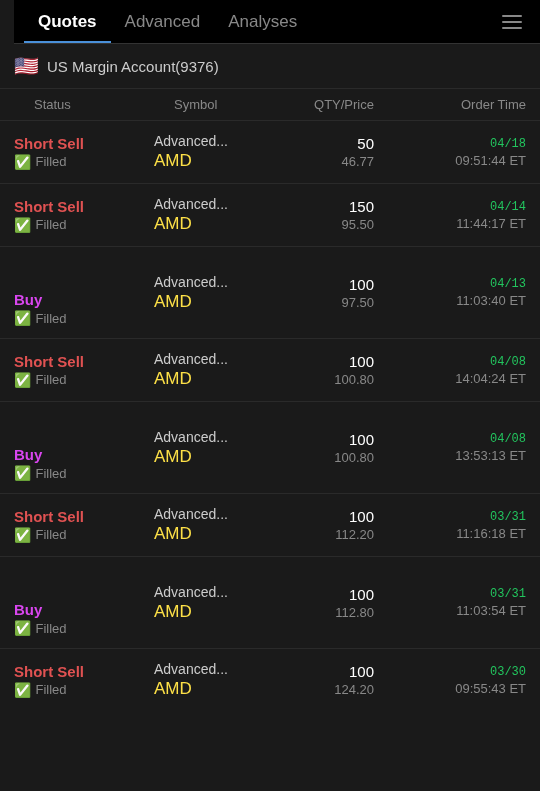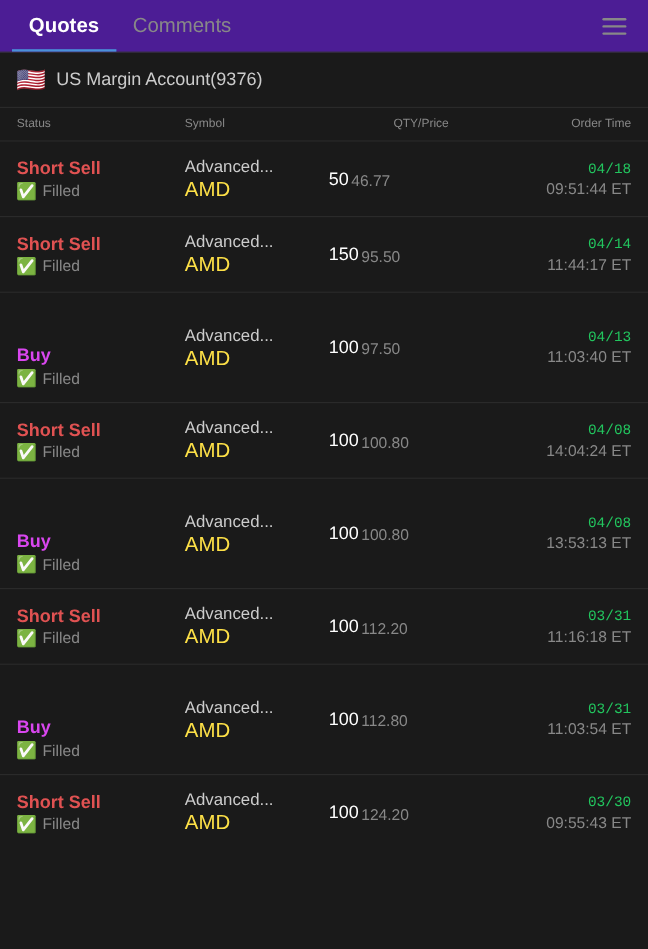--- a/index.html
+++ b/index.html
@@ -13,24 +13,25 @@
       color: #ffffff;
       font-family: -apple-system, BlinkMacSystemFont, 'Helvetica Neue', Arial, sans-serif;
       width: 540px;
       min-height: 791px;
       overflow-x: hidden;
     }
 
     .nav-bar {
       display: flex;
       align-items: center;
-      background-color: #4c1d95;
+      background-color: #000000;
       border-bottom: 1px solid #333;
       padding: 0 10px;
       height: 44px;
+      margin-left: 14px;
     }
 
     .nav-tab {
       padding: 10px 14px;
       font-size: 17px;
       color: #888;
       cursor: pointer;
       position: relative;
     }
 
@@ -87,21 +88,22 @@
     .table-header {
       display: grid;
       grid-template-columns: 140px 120px 100px 1fr;
       padding: 8px 14px;
       background-color: #1a1a1a;
       border-bottom: 1px solid #2a2a2a;
     }
 
     .table-header span {
       color: #888;
-      font-size: 10px;
+      font-size: 13px;
+      margin-left: 20px;
     }
 
     .table-header span:nth-child(3),
     .table-header span:nth-child(4) {
       text-align: right;
     }
 
     .order-row {
       display: grid;
       grid-template-columns: 140px 120px 100px 1fr;
@@ -158,20 +160,21 @@
       font-size: 14px;
     }
 
     .symbol-ticker {
       color: #fde047;
       font-size: 17px;
     }
 
     .qty-cell {
       display: flex;
+      flex-direction: column;
       align-items: flex-end;
       gap: 2px;
     }
 
     .qty-value {
       color: #ffffff;
       font-size: 15px;
     }
 
     .price-value {
@@ -198,21 +201,24 @@
     }
   </style>
 </head>
 <body>
 
 <nav class="nav-bar">
   <div class="nav-tab active">
     <span>Quotes</span>
   </div>
   <div class="nav-tab">
-    <span>Comments</span>
+    <span>Advanced</span>
+  </div>
+  <div class="nav-tab">
+    <span>Analyses</span>
   </div>
   <div class="nav-hamburger">
     <span></span>
     <span></span>
     <span></span>
   </div>
 </nav>
 
 <div class="account-bar">
   <span class="flag-icon">🇺🇸</span>

